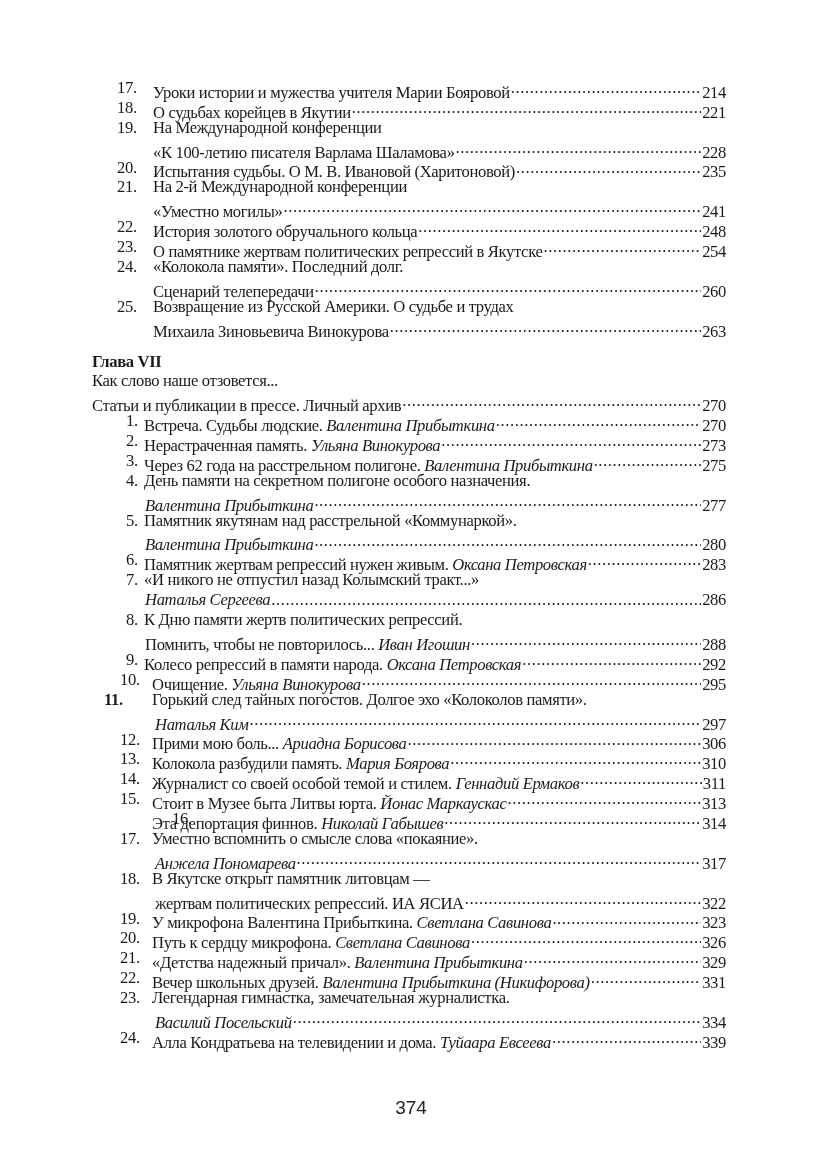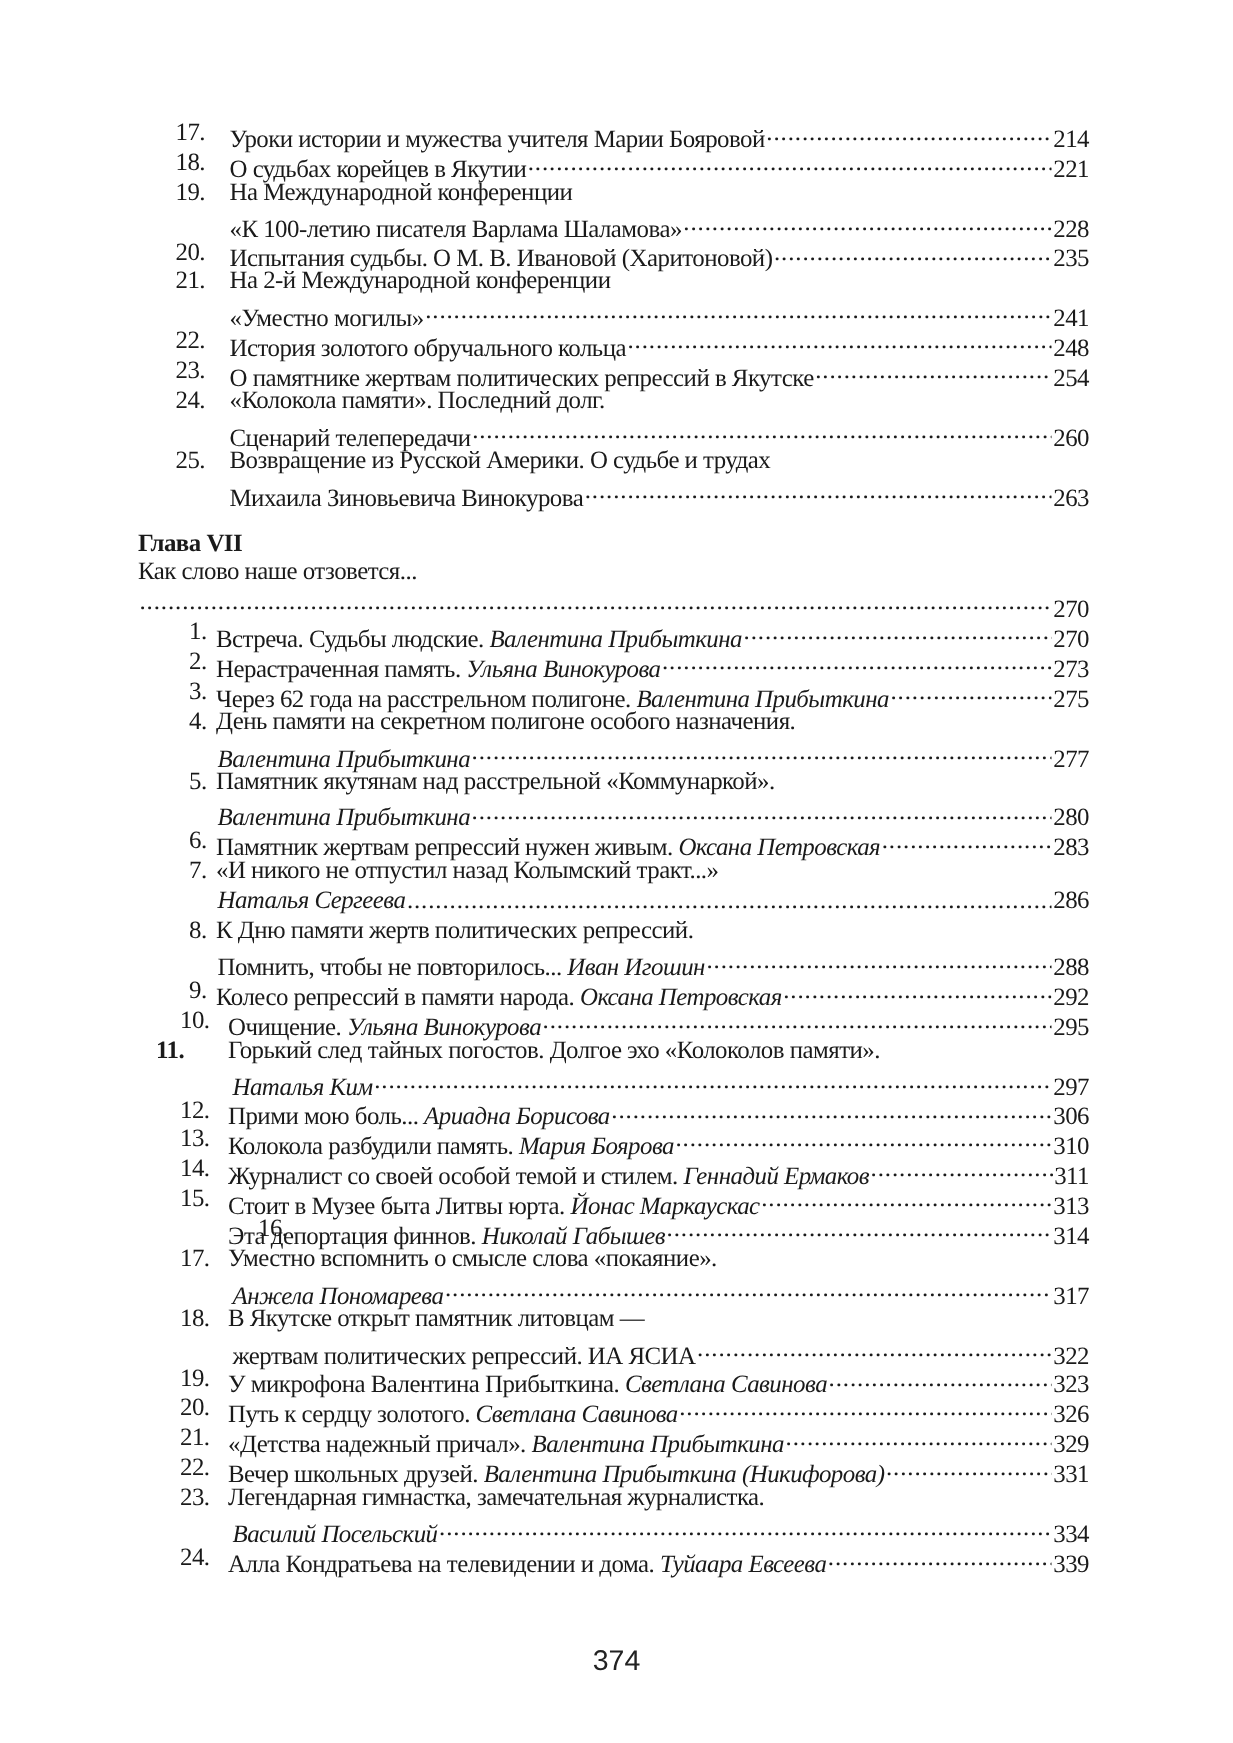--- a/index.html
+++ b/index.html
@@ -136,20 +136,21 @@
       </div>
     </div>
 
   <div class="line heading">
     <span class="txt">Глава VII</span>
   </div>
   <div class="line">
     <span class="txt">Как слово наше отзовется...</span>
   </div>
   <div class="line">
+    <span class="txt">Статьи и публикации в прессе. Личный архив</span>
     <span class="lead"></span>
     <span class="pg">270</span>
   </div>
   <div id="section-b">
       <div class="line" style="padding-left: 52px;">
         <span class="num" style="left: 34px; width: auto;">1.</span>
         <span class="txt"><span>Встреча. Судьбы людские. </span><i>Валентина Прибыткина</i></span>
         <span class="lead"></span>
         <span class="pg">270</span>
       </div>
@@ -277,21 +278,21 @@
         <span class="pg">322</span>
       </div>
       <div class="line" style="padding-left: 60px;">
         <span class="num" style="left: 28px; width: auto;">19.</span>
         <span class="txt"><span>У микрофона Валентина Прибыткина. </span><i>Светлана Савинова</i></span>
         <span class="lead"></span>
         <span class="pg">323</span>
       </div>
       <div class="line" style="padding-left: 60px;">
         <span class="num" style="left: 28px; width: auto;">20.</span>
-        <span class="txt"><span>Путь к сердцу золотого. </span><i>Светлана Савинова</i></span>
+        <span class="txt"><span>Путь к сердцу микрофона. </span><i>Светлана Савинова</i></span>
         <span class="lead"></span>
         <span class="pg">326</span>
       </div>
       <div class="line" style="padding-left: 60px;">
         <span class="num" style="left: 28px; width: auto;">21.</span>
         <span class="txt"><span>«Детства надежный причал». </span><i>Валентина Прибыткина</i></span>
         <span class="lead"></span>
         <span class="pg">329</span>
       </div>
       <div class="line" style="padding-left: 60px;">

